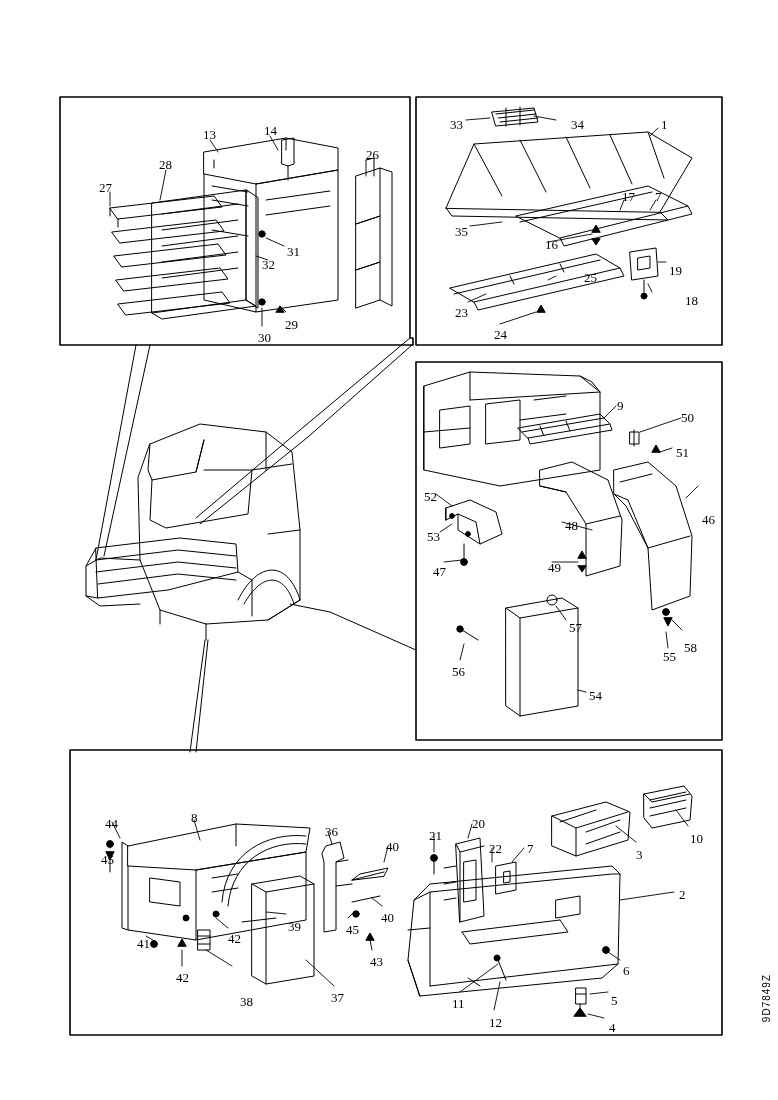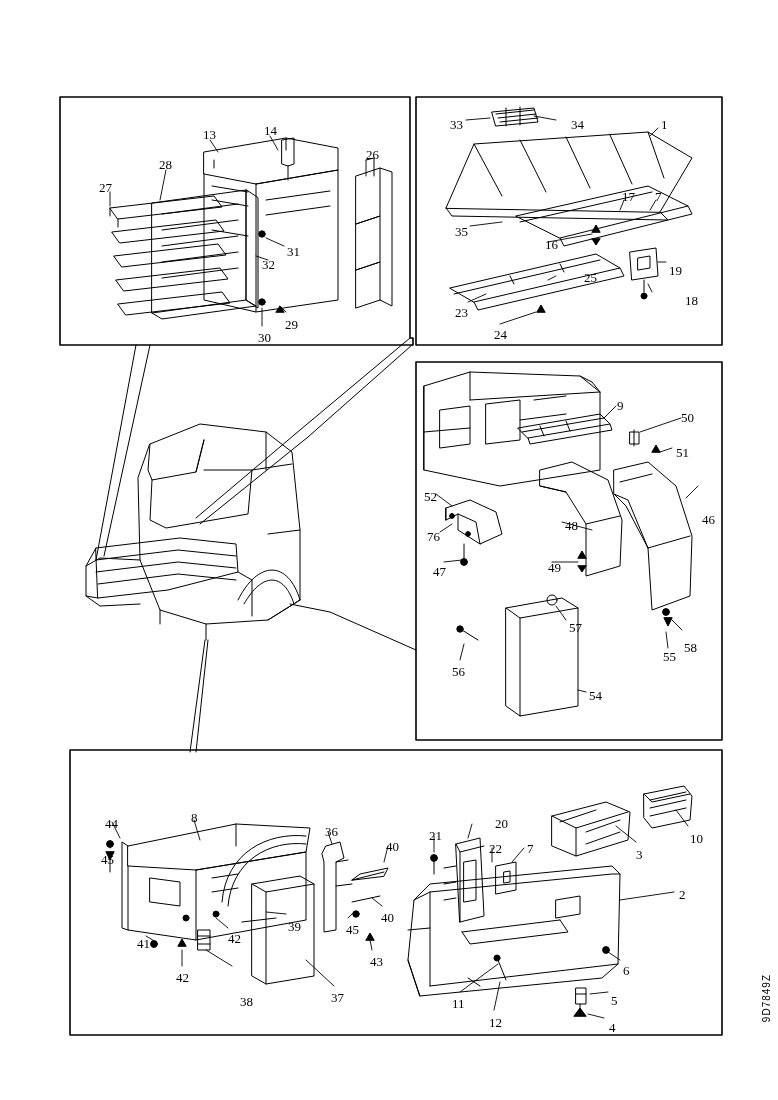--- a/index.html
+++ b/index.html
@@ -426,35 +426,35 @@
       <div class="lbl" style="left: 669px; top: 264px;">19</div>
       <div class="lbl" style="left: 657px; top: 294px; margin-left: 28px;">18</div>
       <div class="lbl" style="left: 560px; top: 271px; margin-left: 24px;">25</div>
       <div class="lbl" style="left: 455px; top: 306px;">23</div>
       <div class="lbl" style="left: 494px; top: 328px;">24</div>
       <div class="lbl" style="left: 617px; top: 399px;">9</div>
       <div class="lbl" style="left: 681px; top: 411px;">50</div>
       <div class="lbl" style="left: 676px; top: 446px;">51</div>
       <div class="lbl" style="left: 702px; top: 479px; margin-top: 34px;">46</div>
       <div class="lbl" style="left: 424px; top: 490px;">52</div>
-      <div class="lbl" style="left: 427px; top: 530px;">76</div>
+      <div class="lbl" style="left: 427px; top: 530px;">53</div>
       <div class="lbl" style="left: 565px; top: 519px;">48</div>
       <div class="lbl" style="left: 433px; top: 565px;">47</div>
       <div class="lbl" style="left: 548px; top: 561px;">49</div>
       <div class="lbl" style="left: 569px; top: 621px;">57</div>
       <div class="lbl" style="left: 684px; top: 629px; margin-top: 12px;">58</div>
       <div class="lbl" style="left: 663px; top: 650px;">55</div>
       <div class="lbl" style="left: 452px; top: 665px;">56</div>
       <div class="lbl" style="left: 589px; top: 689px;">54</div>
       <div class="lbl" style="left: 105px; top: 817px;">44</div>
       <div class="lbl" style="left: 191px; top: 811px;">8</div>
       <div class="lbl" style="left: 325px; top: 825px;">36</div>
       <div class="lbl" style="left: 386px; top: 840px;">40</div>
       <div class="lbl" style="left: 429px; top: 829px;">21</div>
-      <div class="lbl" style="left: 495px; top: 817px;">20</div>
+      <div class="lbl" style="left: 472px; top: 817px;">20</div>
       <div class="lbl" style="left: 489px; top: 842px;">22</div>
       <div class="lbl" style="left: 527px; top: 842px;">7</div>
       <div class="lbl" style="left: 636px; top: 848px;">3</div>
       <div class="lbl" style="left: 690px; top: 832px;">10</div>
       <div class="lbl" style="left: 101px; top: 853px;">45</div>
       <div class="lbl" style="left: 679px; top: 888px;">2</div>
       <div class="lbl" style="left: 288px; top: 920px;">39</div>
       <div class="lbl" style="left: 381px; top: 911px;">40</div>
       <div class="lbl" style="left: 137px; top: 937px;">41</div>
       <div class="lbl" style="left: 228px; top: 932px;">42</div>

